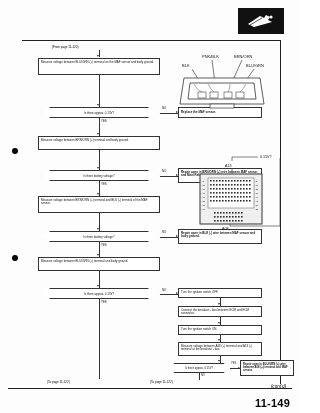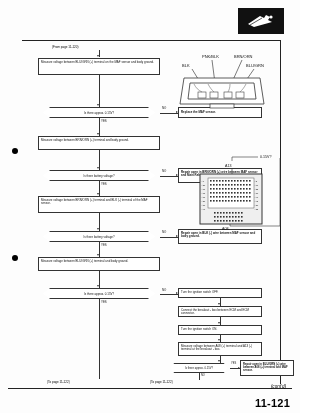--- a/index.html
+++ b/index.html
@@ -404,14 +404,14 @@
           <text x="66.5" y="42">A30</text>
         <text x="66.5" y="46">A40</text>
           <text x="66.5" y="50">A48</text>
         <text x="66.5" y="54">A50</text>
           <text x="66.5" y="58">A58</text>
       </g>
     </svg>
   </div>
 
   <div class="contd">(cont'd)</div>
-  <div class="pagenum">11-121</div>
+  <div class="pagenum">11-149</div>
 </div>
 
 </body></html>

